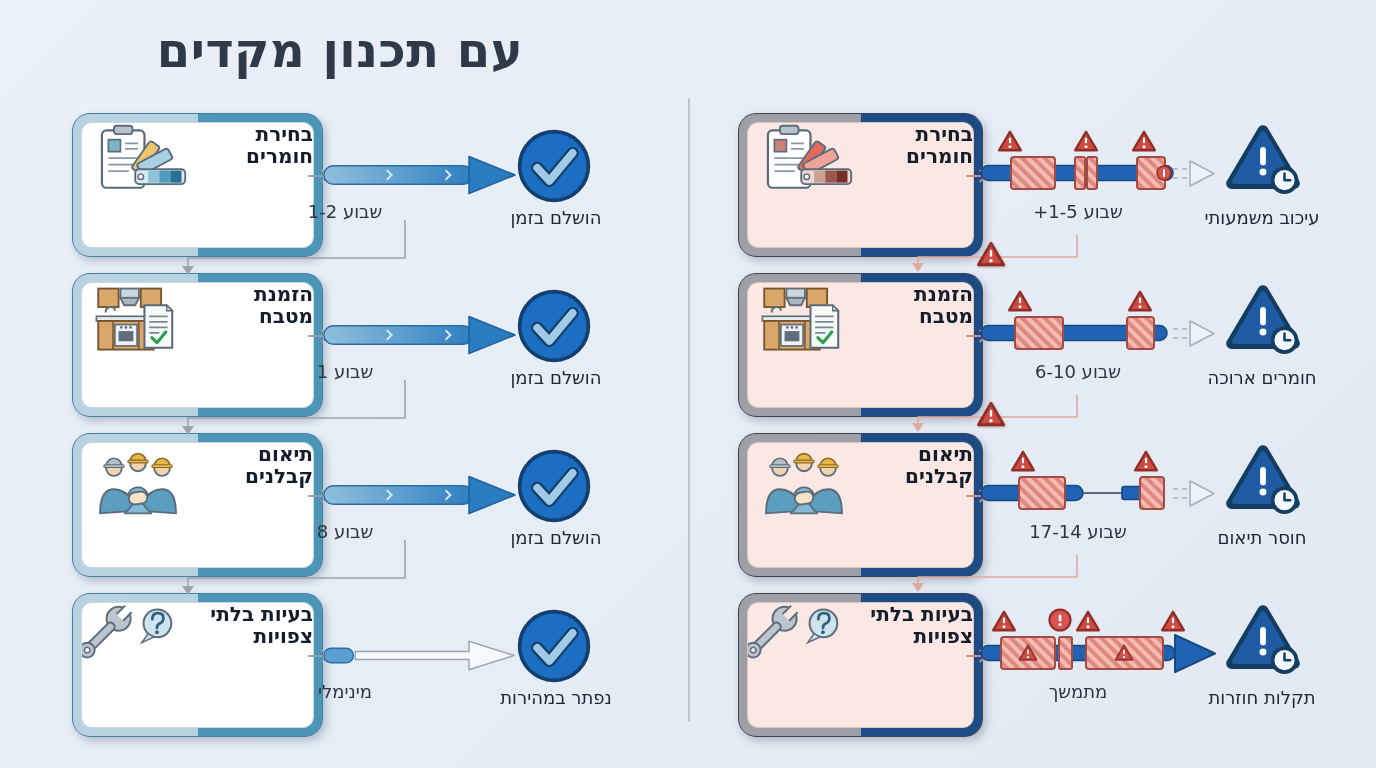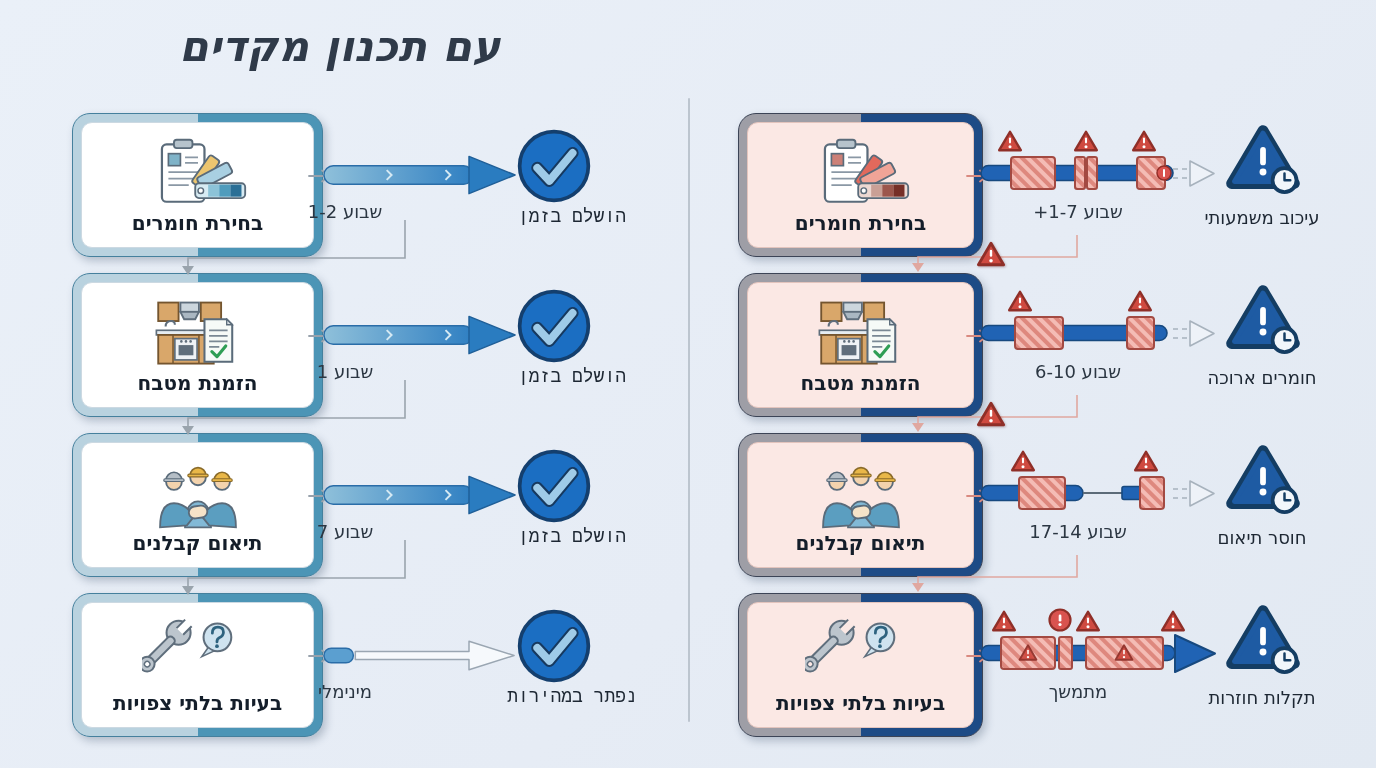--- a/index.html
+++ b/index.html
@@ -1,49 +1,49 @@
 <!DOCTYPE html>
 <html lang="he"><head>
 <meta charset="utf-8">
 <style>
   html,body{margin:0;padding:0;background:#dfe6ef;}
   .canvas{position:relative;width:1376px;height:768px;overflow:hidden;
           background:linear-gradient(135deg,#eaf0f8 0%,#e6ecf5 60%,#e2e9f2 100%);
           font-family:"DejaVu Sans",sans-serif;}
   .defs-svg{position:absolute;width:0;height:0;}
   .col-title{position:absolute;top:22px;width:600px;text-align:center;
-             font-size:42px;font-weight:800;color:#2f3a49;letter-spacing:.5px;font-style:italic;}
+             font-size:48px;font-weight:800;color:#2f3a49;letter-spacing:.5px;}
   .divider{position:absolute;left:688px;top:98px;width:2px;height:624px;background:#bcc5cf;border-radius:1px;}
   .row{position:absolute;left:0;width:1376px;height:160px;}
   
   .card{position:absolute;top:0;border-radius:18px;padding:8px;box-shadow:3px 4px 8px rgba(40,60,90,.28);}
   .card.planned{left:72px;width:233px;height:126px;
                 background:linear-gradient(90deg,#b9d2df 0 50%,#4c95b6 50% 100%);
                 border:1.5px solid #45809d;}
   .card.unplanned{left:738px;width:227px;height:126px;
                 background:linear-gradient(90deg,#9e9ea6 0 50%,#1d4b86 50% 100%);
                 border:1.5px solid #3c4456;}
   .card-inner{width:100%;height:100%;border-radius:11px;background:#fff;border:1px solid #ccd9e2;
-              display:flex;flex-direction:column;align-items:center;justify-content:center;gap:1px;box-sizing:border-box;}
+              display:flex;flex-direction:row;align-items:flex-start;justify-content:center;gap:1px;box-sizing:border-box;}
   .card.unplanned .card-inner{background:#fbe8e4;border-color:#e3c4bd;}
   .step-icon{width:112px;height:74px;flex:0 0 auto;}
   .card-label{font-weight:700;font-size:20px;color:#141e2a;line-height:1.1;}
   
   .mini-arrow{position:absolute;width:24px;height:16px;}
   .lrow .mini-arrow{left:308px;top:55px;color:#98a2ac;}
   .rrow .mini-arrow{left:966px;top:55px;color:#d98a80;}
   .pill-arrow{position:absolute;left:322px;top:40px;width:196px;height:44px;}
   .week{position:absolute;top:88px;font-size:18px;color:#2b3642;text-align:center;}
   .lrow .week{left:265px;width:160px;text-align:center;}
   .rrow .week{left:978px;width:200px;}
   .result-icon{position:absolute;}
   .lrow .result-icon{left:515px;top:14px;width:78px;height:78px;}
   .rrow .result-icon{left:1220px;top:8px;width:86px;height:82px;}
   .result-label{position:absolute;top:94px;width:200px;text-align:center;font-size:18px;font-weight:500;color:#1d2733;}
-  .lrow .result-label{left:472px;font-family:Liberation Mono, monospace;}
+  .lrow .result-label{left:456px;}
   .rrow .result-label{left:1162px;}
   .timeline{position:absolute;left:975px;top:12px;width:245px;height:95px;}
   
   .tbar{fill:#2063b4;stroke:#17497f;stroke-width:1.6;}
   .blk{fill:url(#hatch);stroke:#a34a42;stroke-width:2;}
   .bump{fill:#d9534f;stroke:#942e27;stroke-width:1.5;}
   .dashl{stroke:#a7b2bd;stroke-width:1.6;stroke-dasharray:5 4;fill:none;}
   .dhead{fill:#eef2f8;stroke:#a7b2bd;stroke-width:1.6;stroke-linejoin:round;}
   .solidhead{fill:#2063b4;stroke:#17497f;stroke-width:2;stroke-linejoin:round;}
   .cbadge{fill:#d9534f;stroke:#8f2f28;stroke-width:2.2;}
@@ -224,21 +224,21 @@
           </svg>
         <div class="card-label" dir="rtl">תיאום קבלנים</div>
       </div>
     </div>
     <svg class="mini-arrow">
         <use href="#mini-arrow"></use>
       </svg>
     <svg class="pill-arrow">
         <use href="#pill-arrow"></use>
       </svg>
-    <div class="week" dir="rtl">שבוע 7</div>
+    <div class="week" dir="rtl">שבוע 8</div>
     <svg class="result-icon">
         <use href="#check-circle"></use>
       </svg>
     <div class="result-label" dir="rtl">הושלם בזמן</div>
   </div>
 
   <div class="row lrow" style="top:593px">
     <div class="card planned">
       <div class="card-inner">
         <svg class="step-icon">
@@ -292,21 +292,21 @@
       <rect class="blk" x="112" y="32" width="10" height="32" rx="2"></rect>
       <rect class="blk" x="162" y="32" width="28" height="32" rx="3"></rect>
       <circle class="bump" cx="189" cy="48" r="7"></circle>
         <rect x="188" y="44" width="2" height="8" rx="1" fill="#fff"></rect>
       <use href="#warn" x="22" y="4" width="26" height="24"></use>
       <use href="#warn" x="98" y="4" width="26" height="24"></use>
       <use href="#warn" x="156" y="4" width="26" height="24"></use>
       <path class="dashl" d="M198 44 H215 M198 53 H215"></path>
       <polygon class="dhead" points="215,36 239,48.5 215,61"></polygon>
     </svg>
-    <div class="week" dir="rtl">שבוע 1-7+</div>
+    <div class="week" dir="rtl">שבוע 1-5+</div>
     <svg class="result-icon">
         <use href="#tri-clock"></use>
       </svg>
     <div class="result-label" dir="rtl">עיכוב משמעותי</div>
   </div>
 
   <div class="row rrow" style="top:273px">
     <div class="card unplanned">
       <div class="card-inner">
         <svg class="step-icon" style="--cardbg:#fbe8e4">

